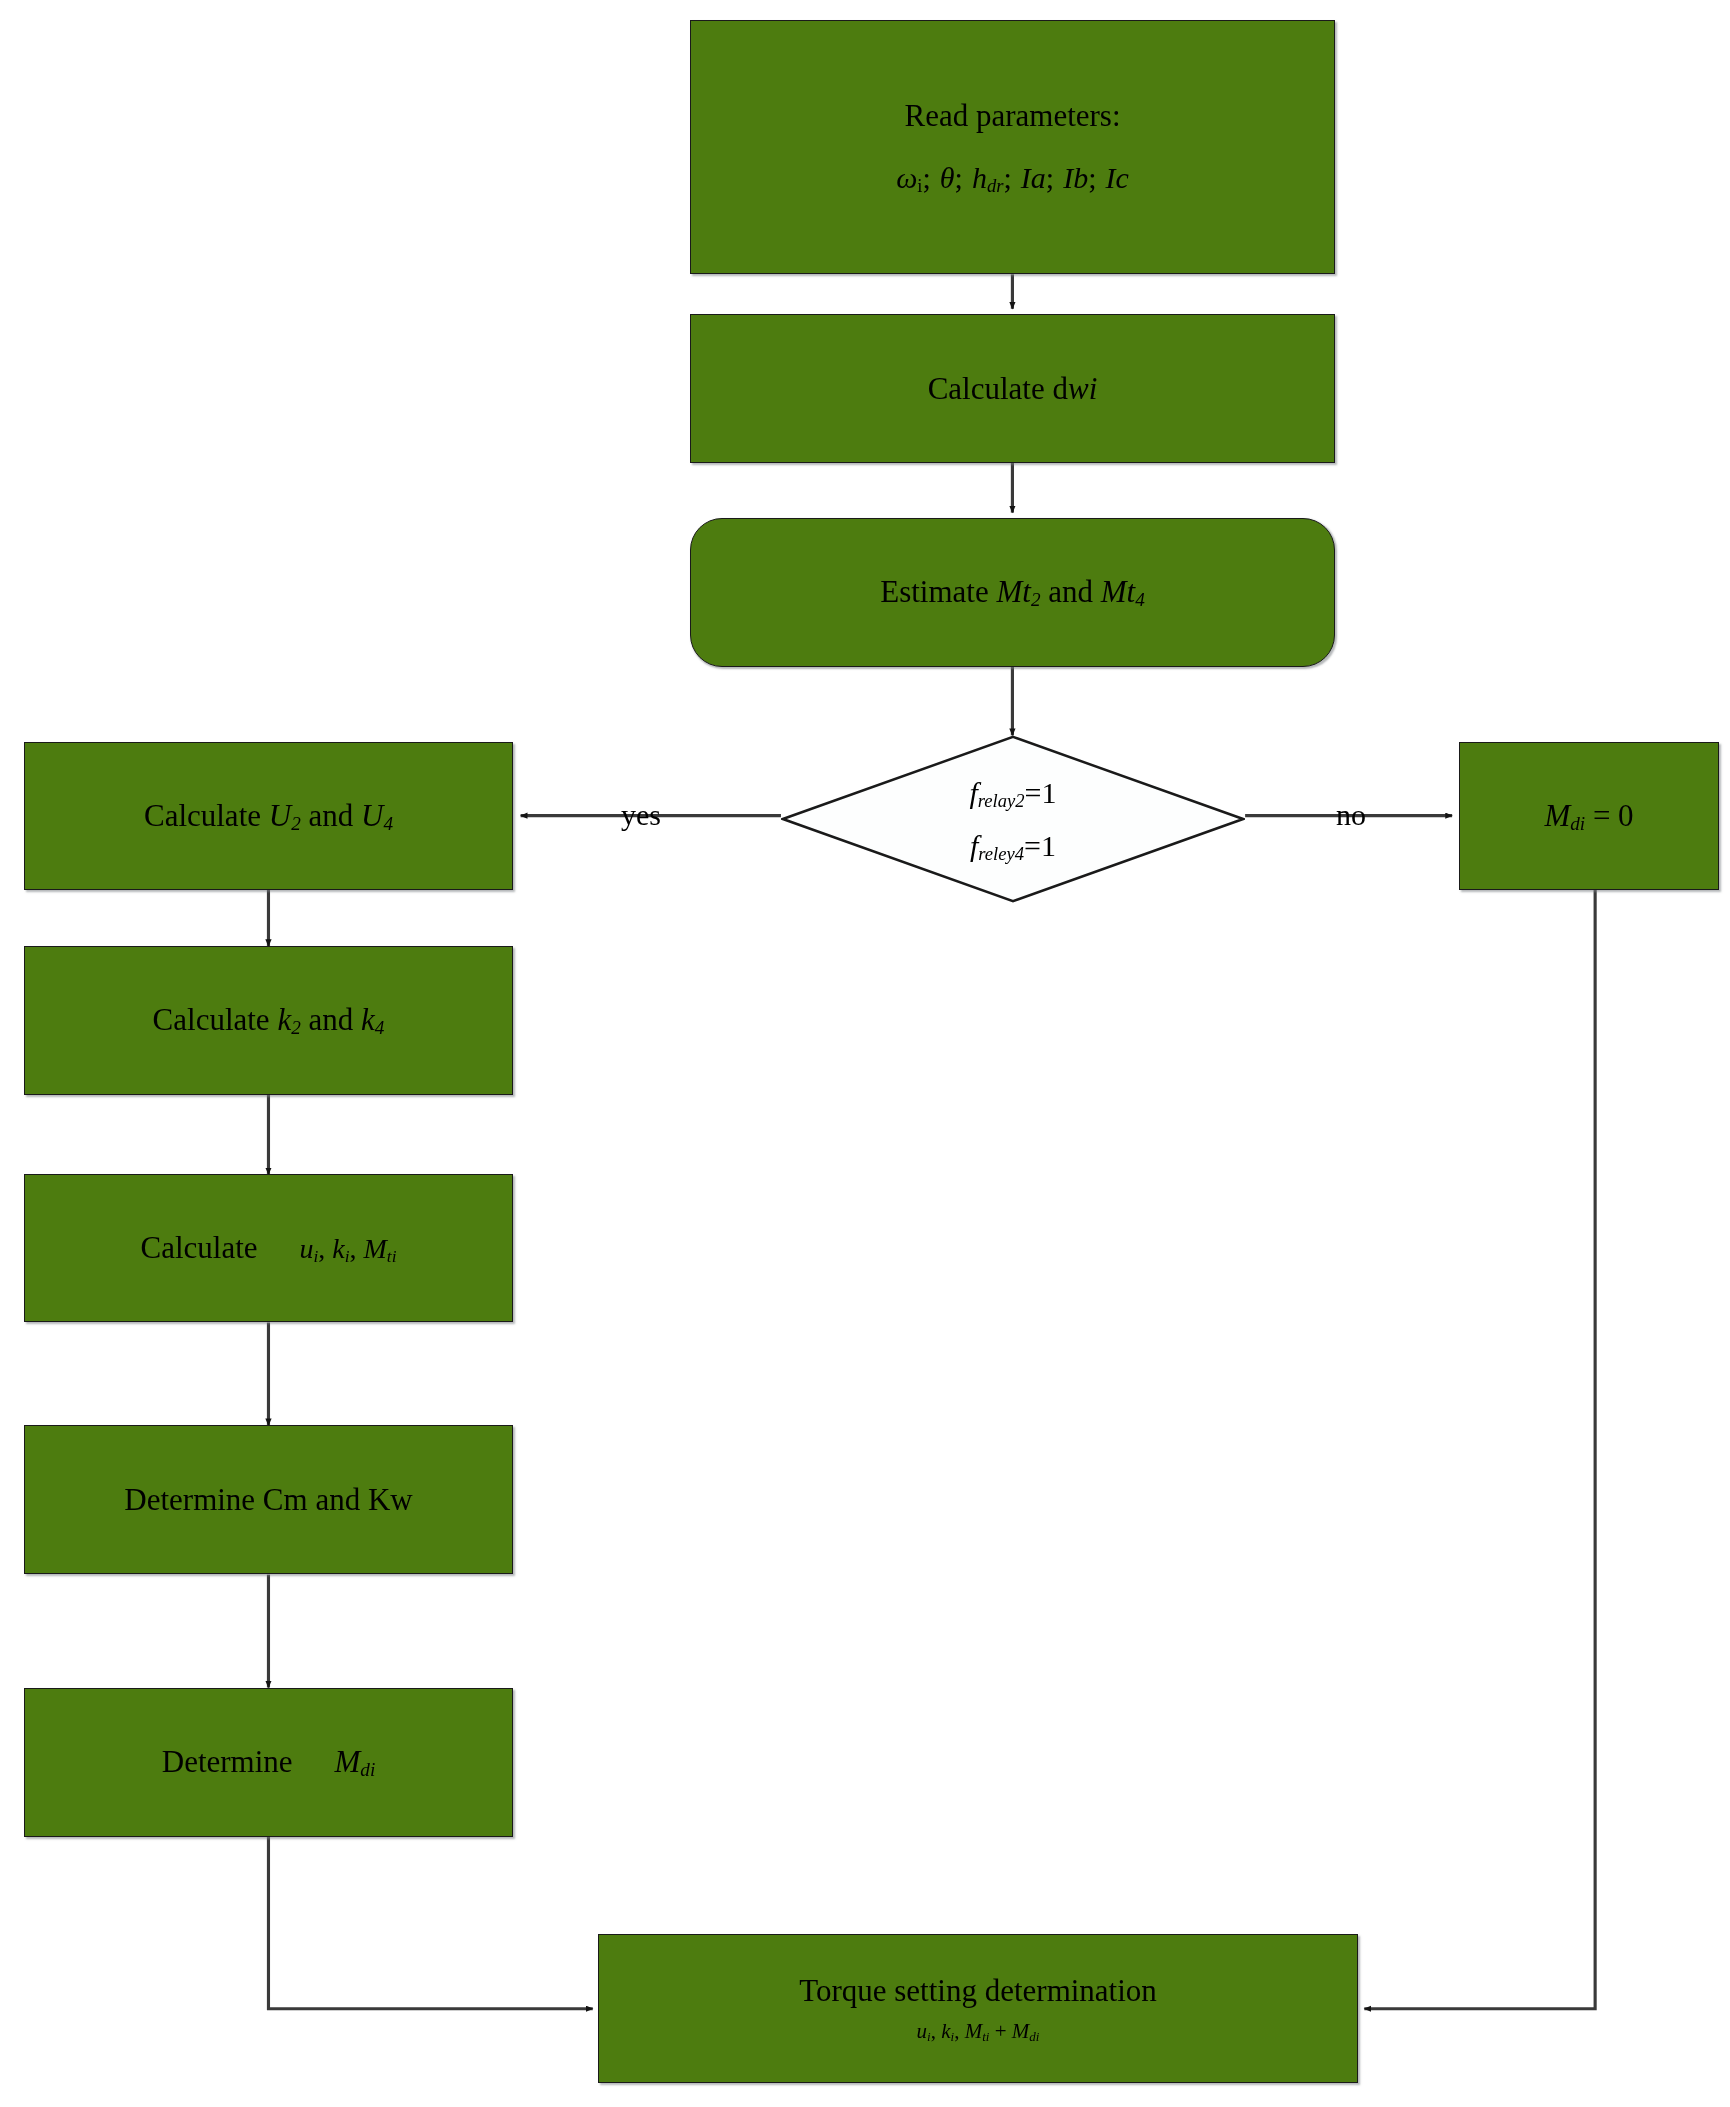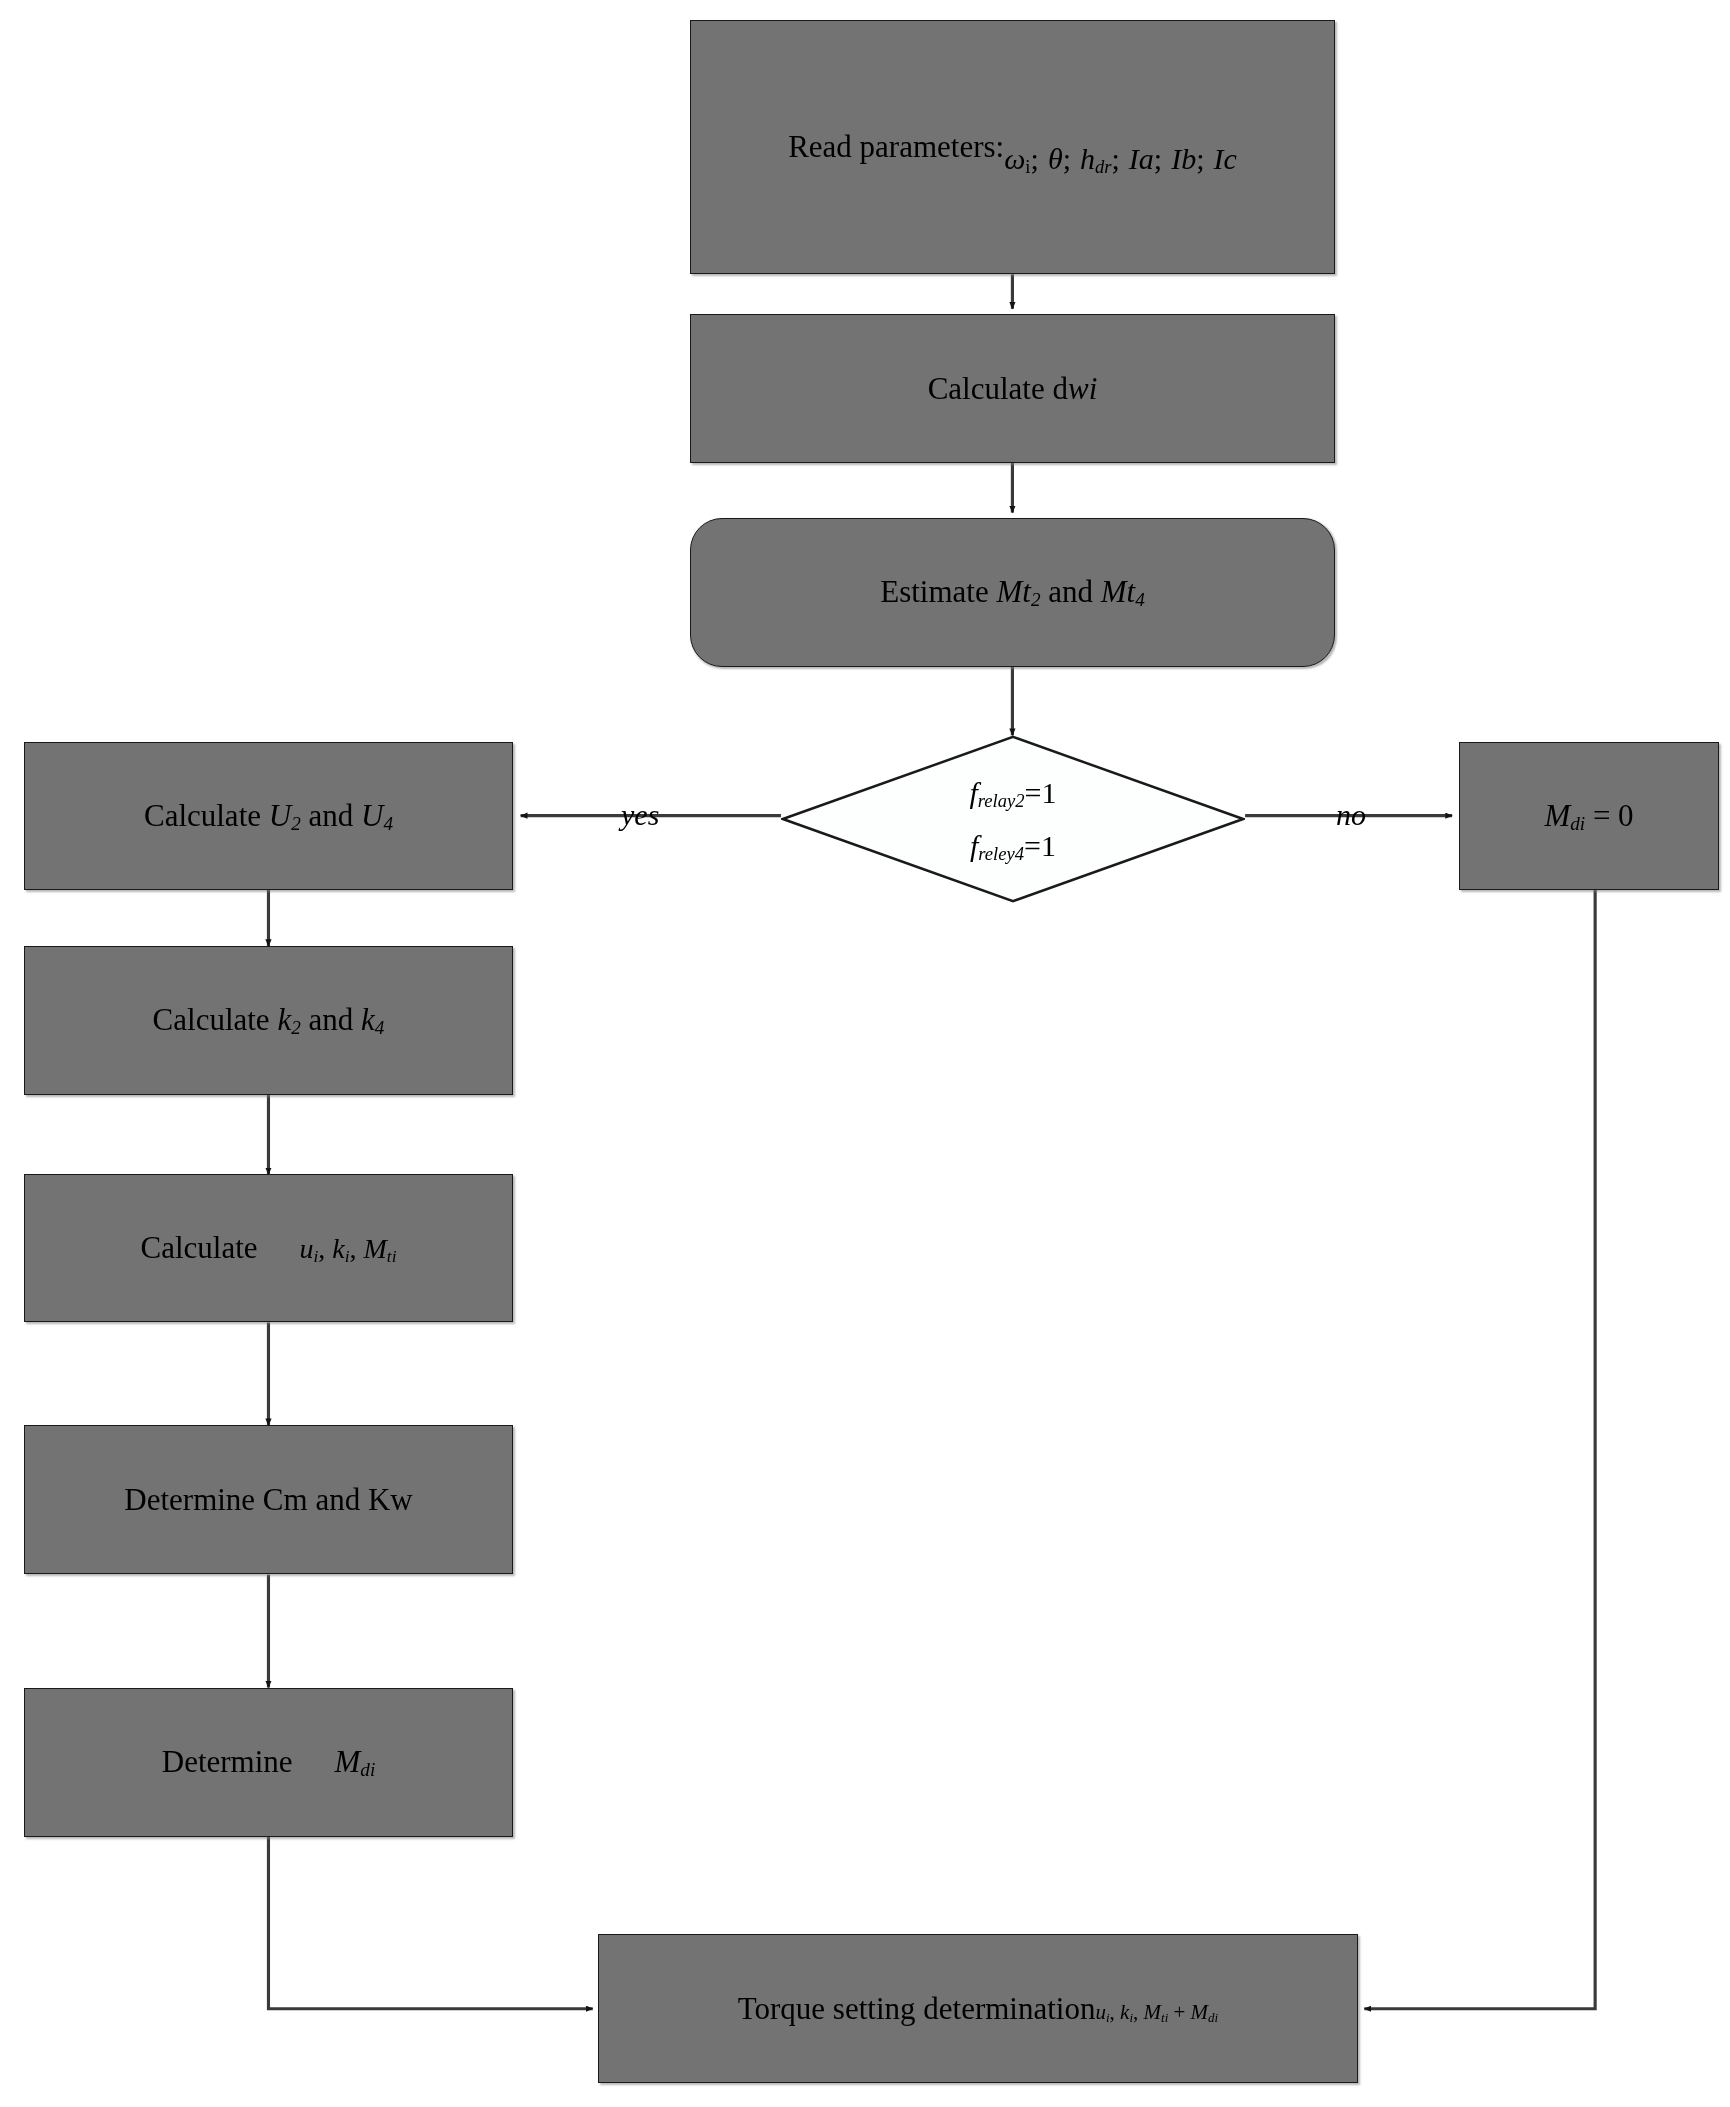--- a/index.html
+++ b/index.html
@@ -9,25 +9,25 @@
     font-family:"Liberation Serif","DejaVu Serif",serif;
     position:relative;
     overflow:hidden;
   }
   #canvas{position:absolute;left:0;top:0;width:1730px;height:2108px;}
   svg.edges{position:absolute;left:0;top:0;width:1730px;height:2108px;pointer-events:none;}
 
   .node{
     position:absolute;
     box-sizing:border-box;
-    background:#737373;
+    background:#4d7c0f;
     border:1.9px solid #1a1a1a;
     box-shadow:1.9px 1.9px 1.9px rgba(120,125,130,0.55);
     display:flex;
-    flex-direction:row;
+    flex-direction:column;
     align-items:center;
     justify-content:center;
     text-align:center;
     color:#000;
   }
   .node .ln{display:block;line-height:1.22;white-space:nowrap;}
 
   .diamond{
     position:absolute;
     display:flex;flex-direction:column;
@@ -36,21 +36,20 @@
   }
   .diamond .dshape{position:absolute;left:0;top:0;width:100%;height:100%;}
   .diamond .dtext{position:relative;z-index:2;line-height:1.5;}
 
   .edgelabel{
     position:absolute;
     color:#000;
     white-space:nowrap;
     z-index:3;
     background:transparent;
-    font-style:italic;
   }
 
   .f46{font-size:21px;}
   .f44{font-size:28px;}
   .f48{font-size:30px;}
   .f50{font-size:31px;}
   .it{font-style:italic;}
   sub{font-size:0.62em;vertical-align:-0.22em;font-style:italic;}
   .sep{display:inline-block;width:0.30em;}
   .gap{display:inline-block;width:1.35em;}

